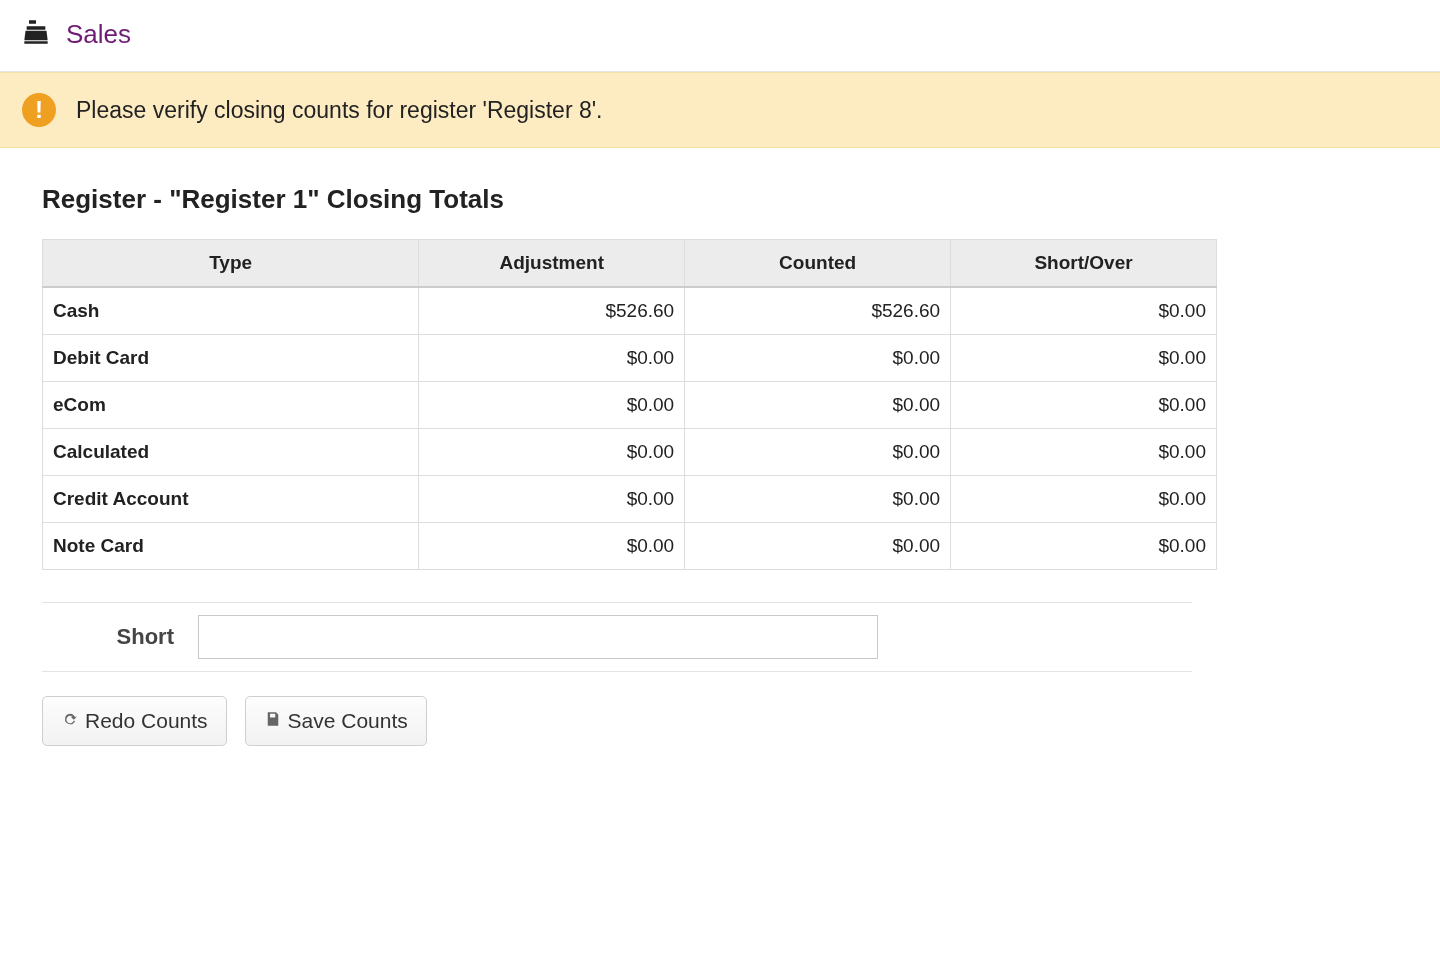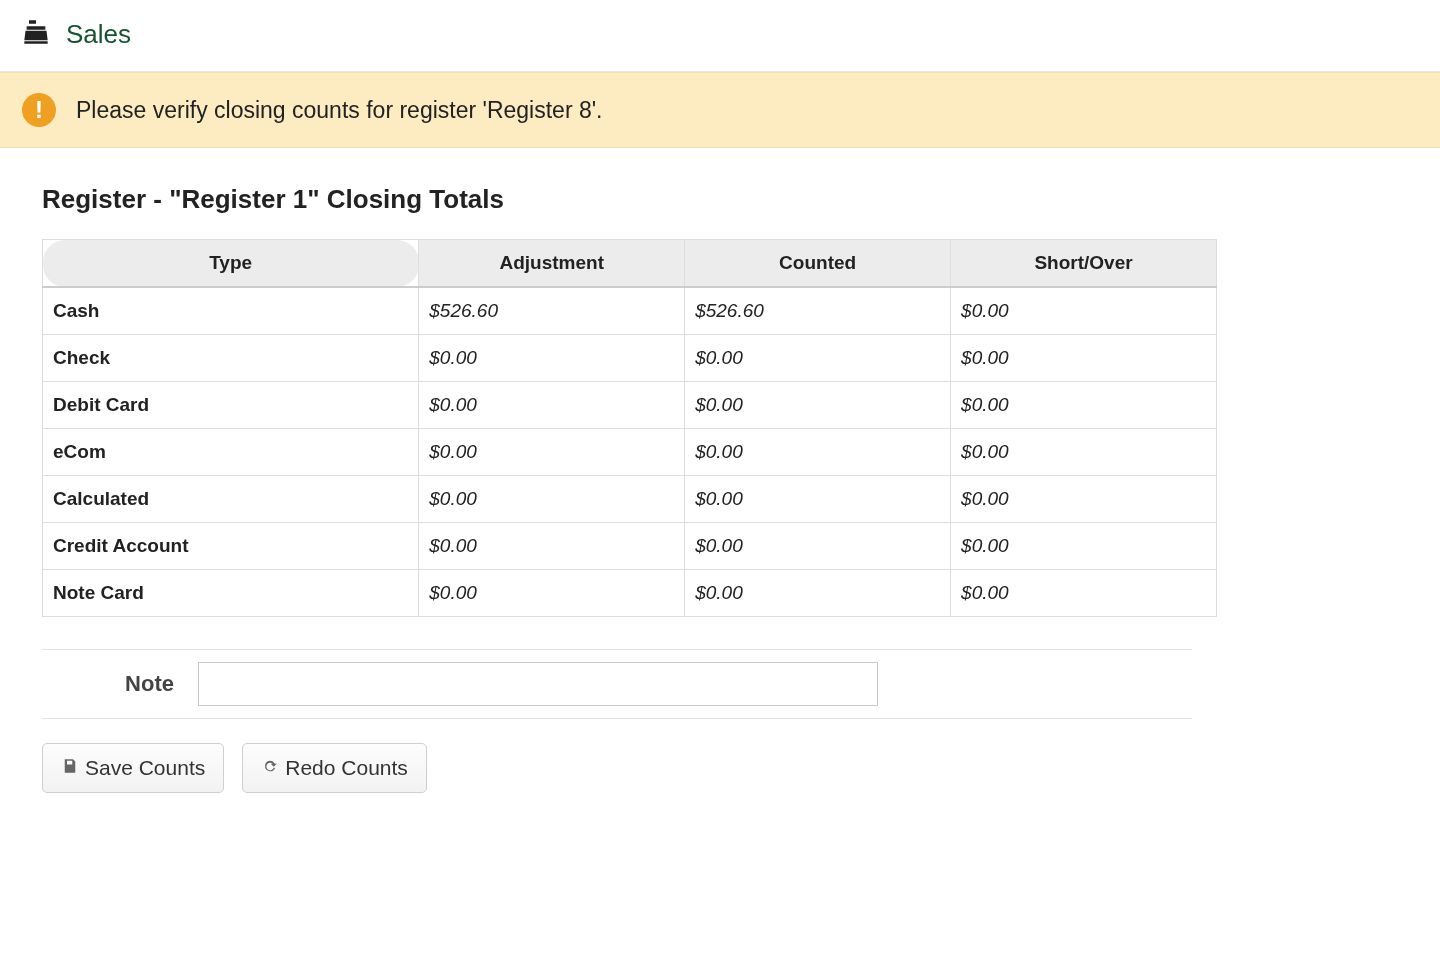--- a/index.html
+++ b/index.html
@@ -16,21 +16,21 @@
     display: flex;
     align-items: center;
     gap: 16px;
     padding: 18px 22px 20px 22px;
     border-bottom: 1px solid #e6e6e6;
   }
   .page-header .icon svg { width: 28px; height: 28px; fill: #222; }
   .page-header h1 {
     font-size: 26px;
     font-weight: 500;
-    color: #14532d;
+    color: #701a75;
   }
 
   
   .alert {
     display: flex;
     align-items: center;
     gap: 20px;
     background: #fdecc2;
     border-top: 1px solid #f3e0ac;
     border-bottom: 1px solid #f3e0ac;
@@ -79,31 +79,30 @@
     padding: 12px 10px;
     font-size: 19px;
   }
   table.data thead th {
     background: #ececec;
     font-weight: 700;
     text-align: center;
     padding: 12px 10px;
     border-bottom: 2px solid #ccc;
   }
-  table.data th.col-type { width: 375px; border-radius: 22px; }
+  table.data th.col-type { width: 375px; }
   table.data th.col-num  { width: 265px; }
 
   table.data tbody td.type-cell {
     font-weight: 700;
     text-align: left;
   }
   table.data tbody td.num-cell {
-    text-align: left;
+    text-align: right;
     font-weight: 400;
-    font-style: italic;
   }
 
   
   .note-row {
     display: flex;
     align-items: center;
     gap: 16px;
     width: 1150px;
     max-width: 100%;
     border-top: 1px solid #e3e3e3;
@@ -180,26 +179,20 @@
       </tr>
     </thead>
     <tbody id="table-body">
         <tr>
           <td class="type-cell">Cash</td>
           <td class="num-cell">$526.60</td>
           <td class="num-cell">$526.60</td>
           <td class="num-cell">$0.00</td>
         </tr>
         <tr>
-          <td class="type-cell">Check</td>
-          <td class="num-cell">$0.00</td>
-          <td class="num-cell">$0.00</td>
-          <td class="num-cell">$0.00</td>
-        </tr>
-        <tr>
           <td class="type-cell">Debit Card</td>
           <td class="num-cell">$0.00</td>
           <td class="num-cell">$0.00</td>
           <td class="num-cell">$0.00</td>
         </tr>
         <tr>
           <td class="type-cell">eCom</td>
           <td class="num-cell">$0.00</td>
           <td class="num-cell">$0.00</td>
           <td class="num-cell">$0.00</td>
@@ -219,35 +212,35 @@
         <tr>
           <td class="type-cell">Note Card</td>
           <td class="num-cell">$0.00</td>
           <td class="num-cell">$0.00</td>
           <td class="num-cell">$0.00</td>
         </tr>
       </tbody>
   </table>
 
   <div class="note-row">
-    <label>Note</label>
+    <label>Short</label>
     <input type="text" value="" style="">
   </div>
 
   <div class="button-row">
+    <button class="btn">
+      <span>
+        <svg viewBox="0 0 24 24">
+            <path d="M12 5a7 7 0 0 1 6.3 4H21l-4 4-4-4h2.6A5 5 0 1 0 17 14l1.7 1A7 7 0 1 1 12 5z"></path>
+          </svg>
+      </span>
+      <span>Redo Counts</span>
+    </button>
     <button class="btn">
       <span>
         <svg viewBox="0 0 24 24">
             <path d="M5 3h11l3 3v15H5zM8 5v5h7V5zM7 14h10v5H7z"></path>
           </svg>
       </span>
       <span>Save Counts</span>
     </button>
-    <button class="btn">
-      <span>
-        <svg viewBox="0 0 24 24">
-            <path d="M12 5a7 7 0 0 1 6.3 4H21l-4 4-4-4h2.6A5 5 0 1 0 17 14l1.7 1A7 7 0 1 1 12 5z"></path>
-          </svg>
-      </span>
-      <span>Redo Counts</span>
-    </button>
   </div>
 </div>
 
 </body></html>

